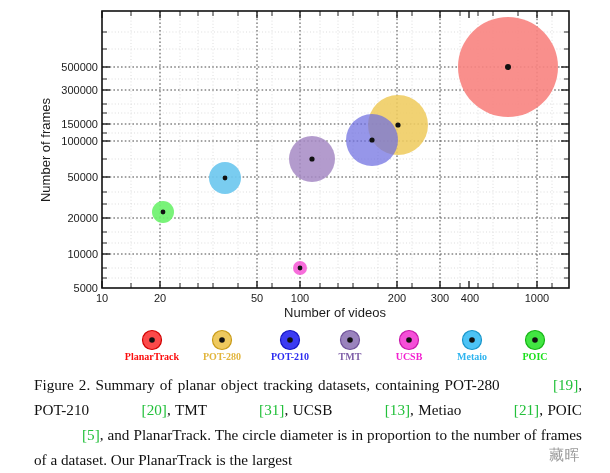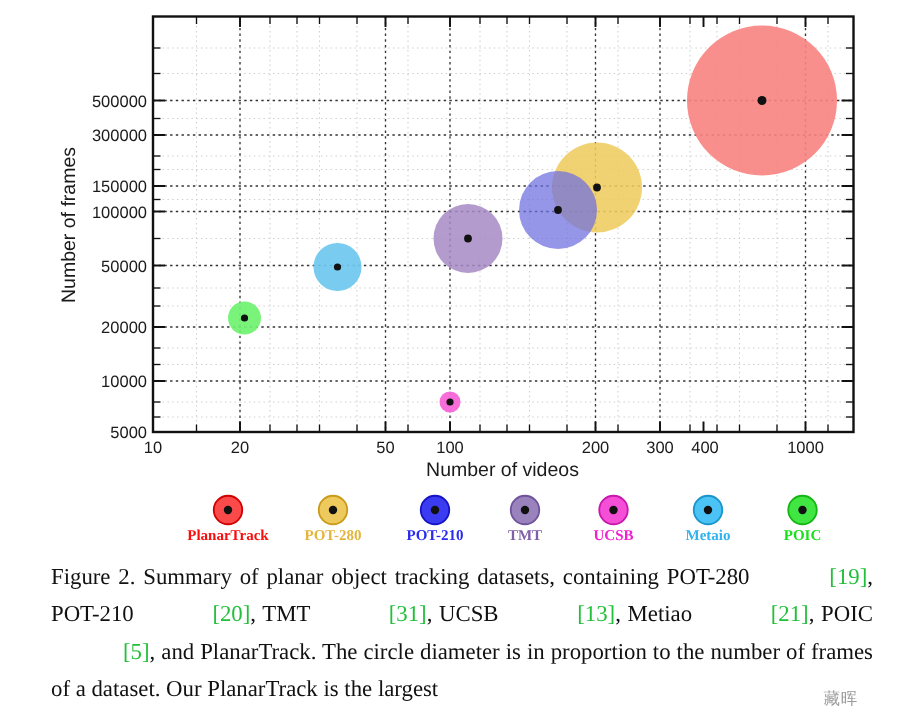--- a/index.html
+++ b/index.html
@@ -58,24 +58,23 @@
     color: #111111;
     text-align: justify;
   }
   .caption .ref { color: #22c03a; margin-left: 48px; }
   .caption .ital { }
   .watermark {
     position: absolute;
     left: 549px;
     top: 446px;
     font-family: "Liberation Sans", sans-serif;
-    font-size: 11px;
+    font-size: 15px;
     color: #9b9b9b;
     letter-spacing: 0.5px;
-    margin-top: 12px;
   }
 </style>
 </head>
 <body>
 
 <div id="figure">
 
   <div class="chart-area">
     <svg class="chart-svg" width="610" height="370" viewBox="0 0 610 370">
 

